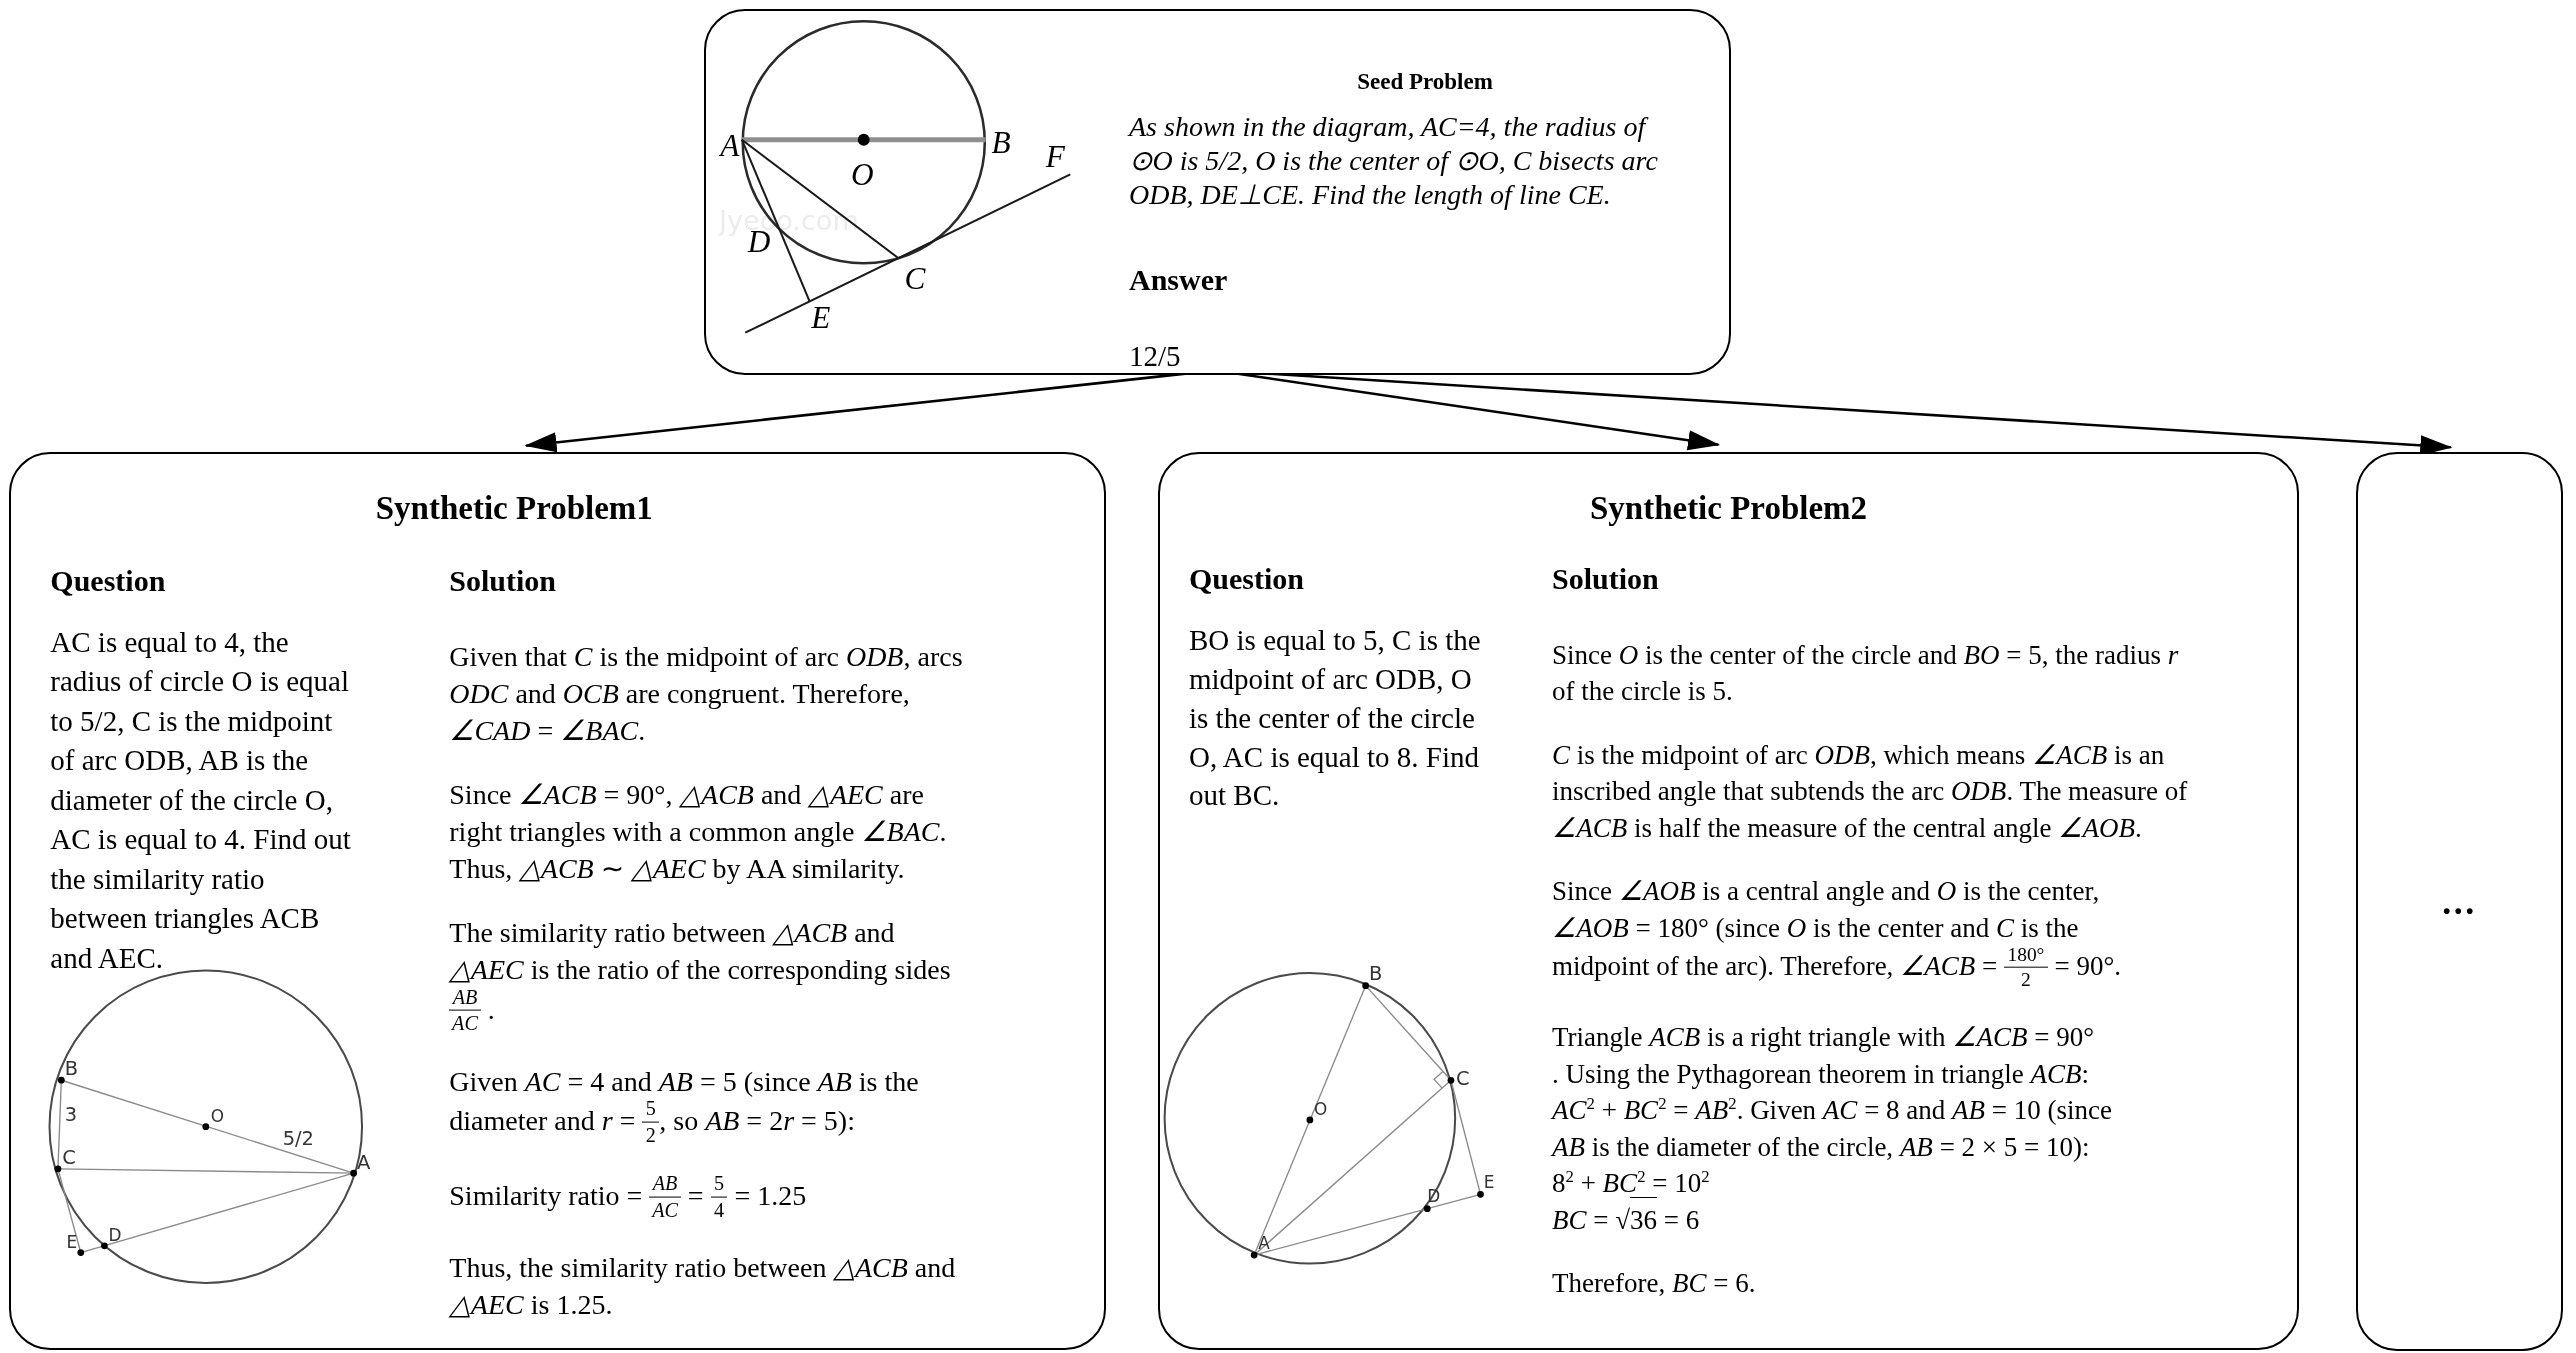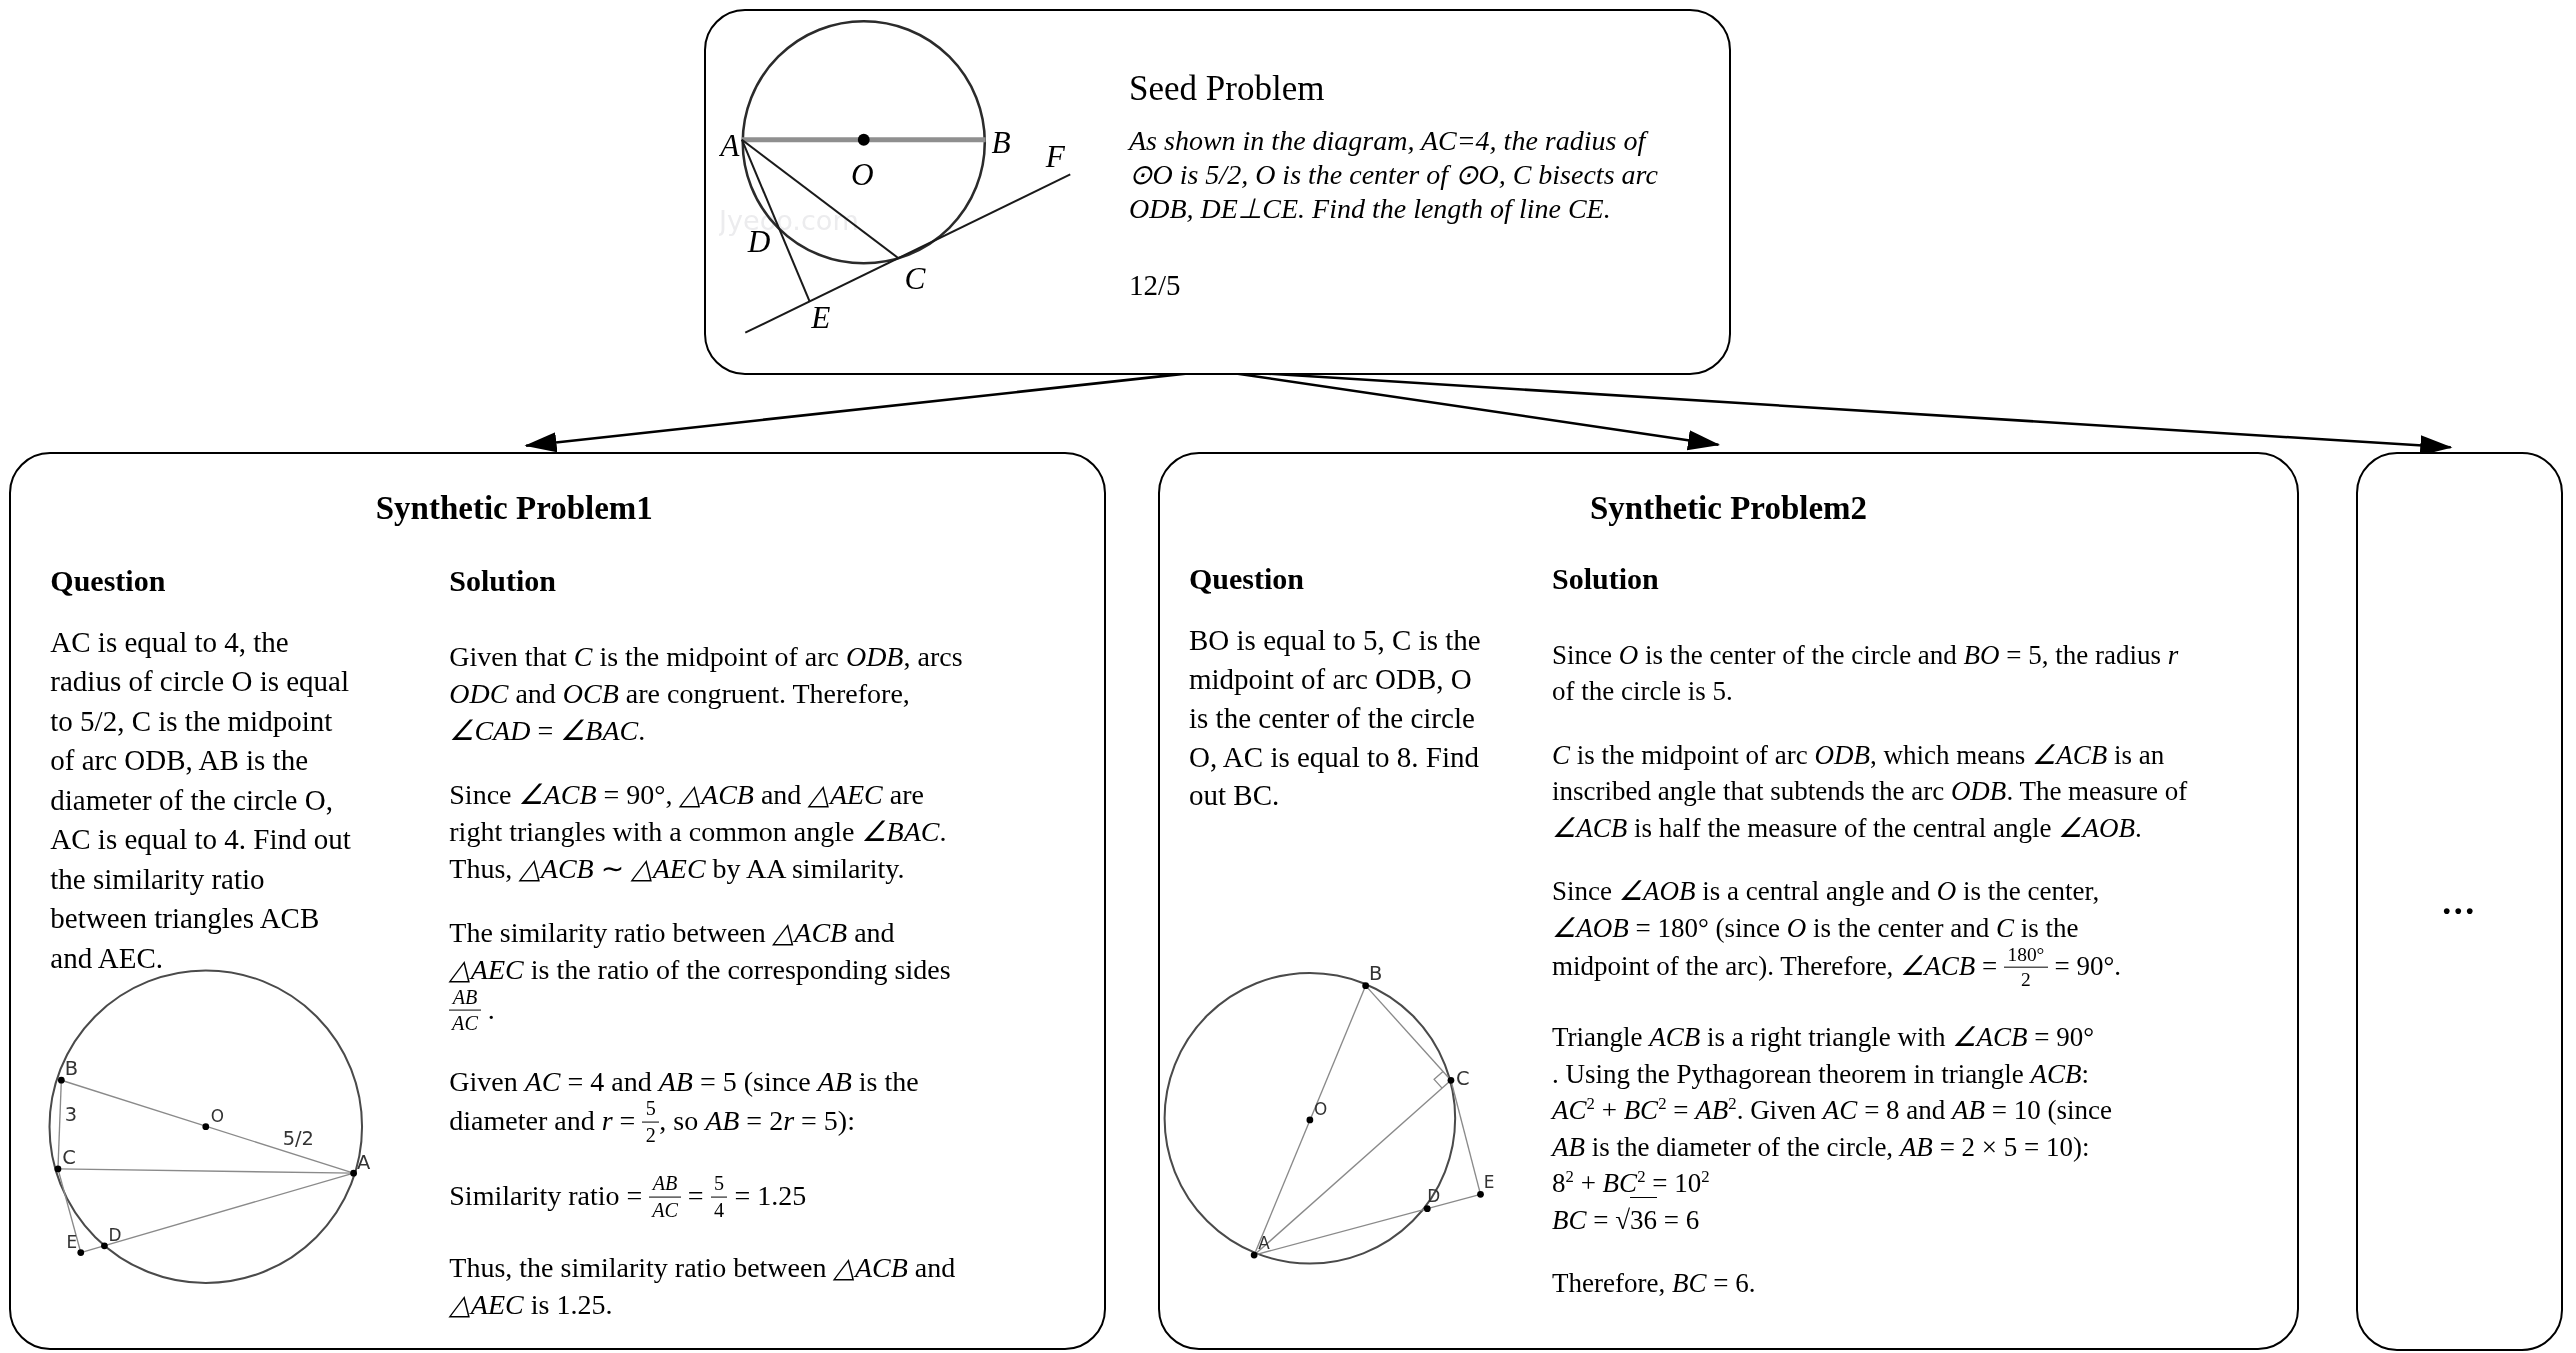--- a/index.html
+++ b/index.html
@@ -20,21 +20,21 @@
   .txt .para:first-child{margin-top:16px;}
   em{font-style:italic;}
   sup{font-size:.62em;}
   .frac{display:inline-block;vertical-align:middle;text-align:center;line-height:1.08;font-size:.72em;transform:translateY(-0.12em);}
   .frac .fn{display:block;border-bottom:1.7px solid #000;padding:0 3.4px 1.7px;}
   .frac .fd{display:block;padding-top:1.7px;}
   .sqrt .sqb{border-top:1.7px solid #000;padding-top:7px;text-align:right;}
   
   #seed-diagram{position:absolute;left:12.7px;top:6.8px;}
   .seed-text{position:absolute;left:423px;top:58px;width:592px;}
-  .seed-title{font-weight:normal;font-size:35px;}
+  .seed-title{font-weight:bold;font-size:23px;text-align:center;}
   .seed-body{margin-top:15px;font-size:28px;line-height:1.22;font-style:italic;}
   .answer-label{margin-top:51px;font-weight:bold;font-size:30px;}
   .answer-value{margin-top:43px;font-size:29px;}
   
   #box1 .h2.qh{left:39px;top:110px;}
   #box1 .txt.qt{left:39px;top:169px;width:376px;}
   #box1 .h2.sh{left:438px;top:110px;}
   #box1 .txt.st{left:438px;top:169px;width:643px;font-size:28px;line-height:1.32;}
   #p1-diagram{position:absolute;left:12.7px;top:497px;}
   
@@ -84,20 +84,21 @@
       <text class="dlbl" x="322" y="161">B</text>
       <text class="dlbl" x="156" y="198">O</text>
       <text class="dlbl" x="34" y="278">D</text>
       <text class="dlbl" x="219" y="321">C</text>
       <text class="dlbl" x="109" y="368">E</text>
       <text class="dlbl" x="386" y="177">F</text>
     </svg>
     <div class="seed-text">
       <div class="seed-title">Seed Problem</div>
       <div class="seed-body">As shown in the diagram, AC=4, the radius of<br>⊙O is 5/2, O is the center of ⊙O, C bisects arc<br>ODB, DE⊥CE. Find the length of line CE.</div>
+      <div class="answer-label">Answer</div>
       <div class="answer-value">12/5</div>
     </div>
   </section>
 
   <section class="box" id="box1">
     <div class="box-title">Synthetic Problem1</div>
     <div class="h2 qh">Question</div>
     <div class="txt qt">AC is equal to 4, the<br>radius of circle O is equal<br>to 5/2, C is the midpoint<br>of arc ODB, AB is the<br>diameter of the circle O,<br>AC is equal to 4. Find out<br>the similarity ratio<br>between triangles ACB<br>and AEC.</div>
     <div class="h2 sh">Solution</div>
     <div class="txt st">

